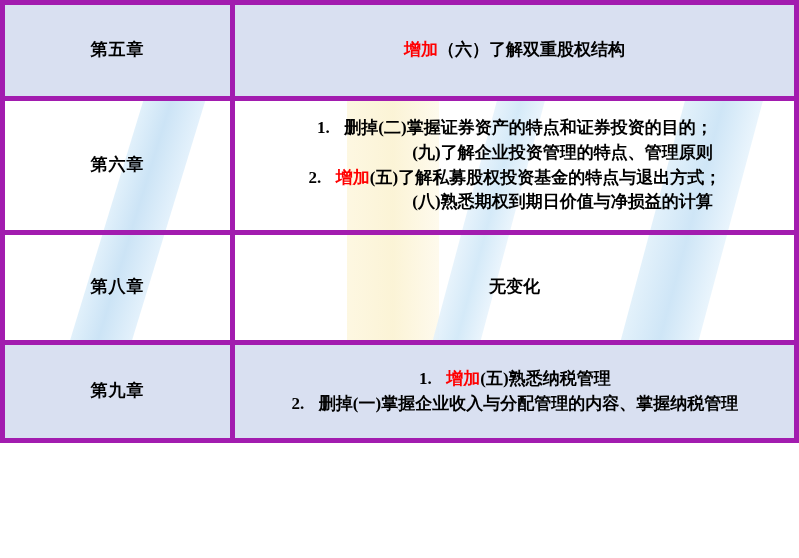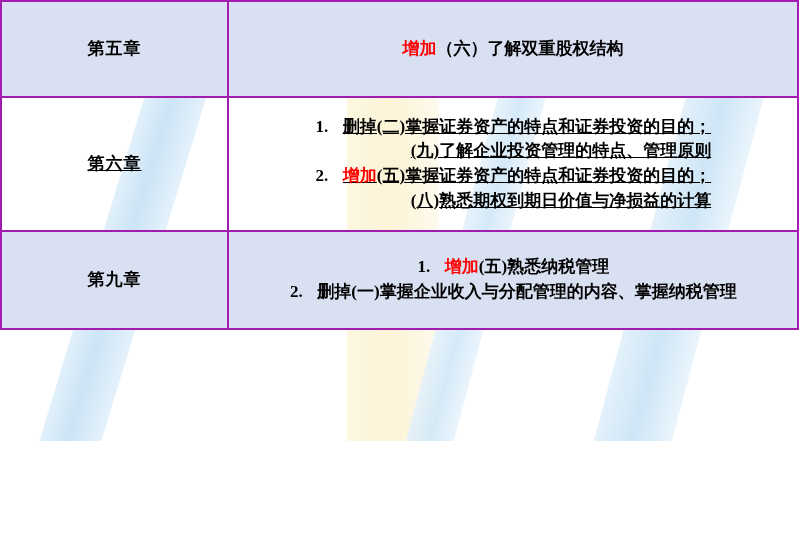--- a/index.html
+++ b/index.html
@@ -56,39 +56,39 @@
   
   #compare-table {
     position: absolute;
     left: 0; top: 0;
     width: 799px;
     border-collapse: collapse;
     table-layout: fixed;
     z-index: 1;
   }
   #compare-table td {
-    border: 2px solid #a21caf;
+    border: 5px solid #a21caf;
     padding: 0 4px;
     vertical-align: middle;
     color: #000000;
     font-weight: bold;
     line-height: 1.45;
   }
   td.chapter-cell {
     width: 217px;
     text-align: center;
     font-size: 17px;
     letter-spacing: 1px;
   }
   td.detail-cell {
     text-align: center;
     font-size: 17px;
   }
   tr.shaded td { background: #D9E0F1; }
-  tr.plain  td { background: transparent; text-decoration: underline; }
+  tr.plain  td { background: transparent; }
 
   .hl-add { color: #FF0000; }
 
   .line { white-space: nowrap; }
   .line.l-left   { text-align: center; }
   .line.l-indent { text-align: center; padding-left: 96px; }
 
   .num { display: inline-block; min-width: 14px; }
   .num-gap { display: inline-block; width: 14px; }
 </style>
@@ -108,22 +108,28 @@
         <td class="chapter-cell">第五章</td>
         <td class="detail-cell">
           <div class="line l-left"><span class="hl-add">增加</span><span class="">（六）了解双重股权结构</span></div>
         </td>
       </tr>
       <tr class="plain" style="height: 134px;">
         <td class="chapter-cell">第六章</td>
         <td class="detail-cell">
           <div class="line l-left"><span class="num">1.</span><span class="num-gap"></span><span class="">删掉(二)掌握证券资产的特点和证券投资的目的；</span></div>
           <div class="line l-indent"><span class="">(九)了解企业投资管理的特点、管理原则</span></div>
-          <div class="line l-left"><span class="num">2.</span><span class="num-gap"></span><span class="hl-add">增加</span><span class="">(五)掌握证券资产的特点和证券投资的目的；</span></div>
+          <div class="line l-left"><span class="num">2.</span><span class="num-gap"></span><span class="hl-add">增加</span><span class="">(五)了解私募股权投资基金的特点与退出方式；</span></div>
           <div class="line l-indent"><span class="">(八)熟悉期权到期日价值与净损益的计算</span></div>
+        </td>
+      </tr>
+      <tr class="plain" style="height: 110px;">
+        <td class="chapter-cell">第八章</td>
+        <td class="detail-cell">
+          <div class="line l-left"><span class="">无变化</span></div>
         </td>
       </tr>
       <tr class="shaded" style="height: 98px; margin-top: 28px;">
         <td class="chapter-cell">第九章</td>
         <td class="detail-cell">
           <div class="line l-left"><span class="num">1.</span><span class="num-gap"></span><span class="hl-add">增加</span><span class="">(五)熟悉纳税管理</span></div>
           <div class="line l-left"><span class="num">2.</span><span class="num-gap"></span><span class="">删掉(一)掌握企业收入与分配管理的内容、掌握纳税管理</span></div>
         </td>
       </tr>
     </tbody>

